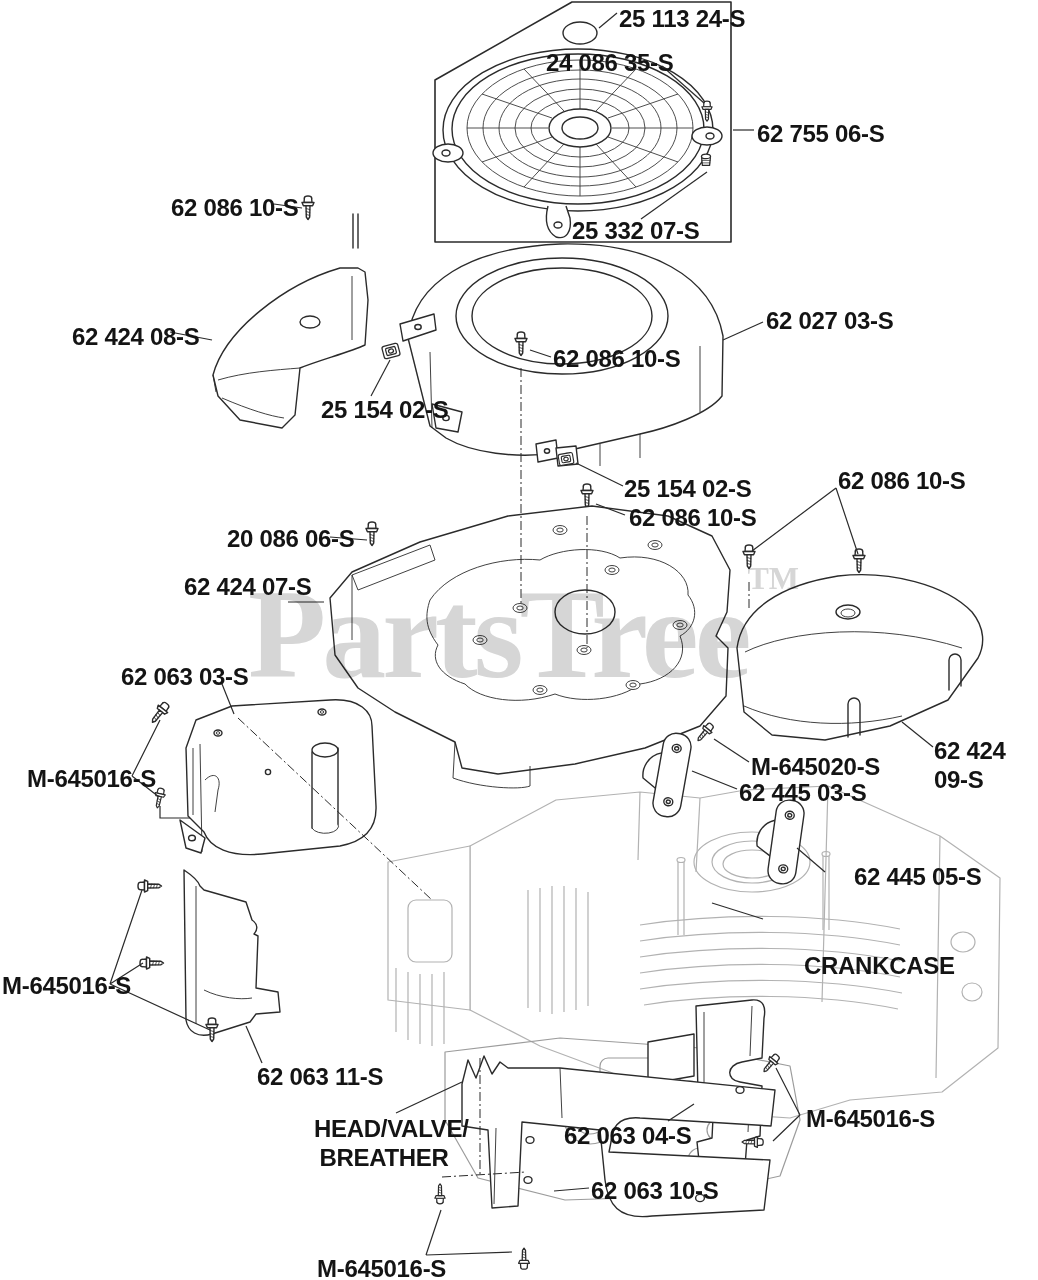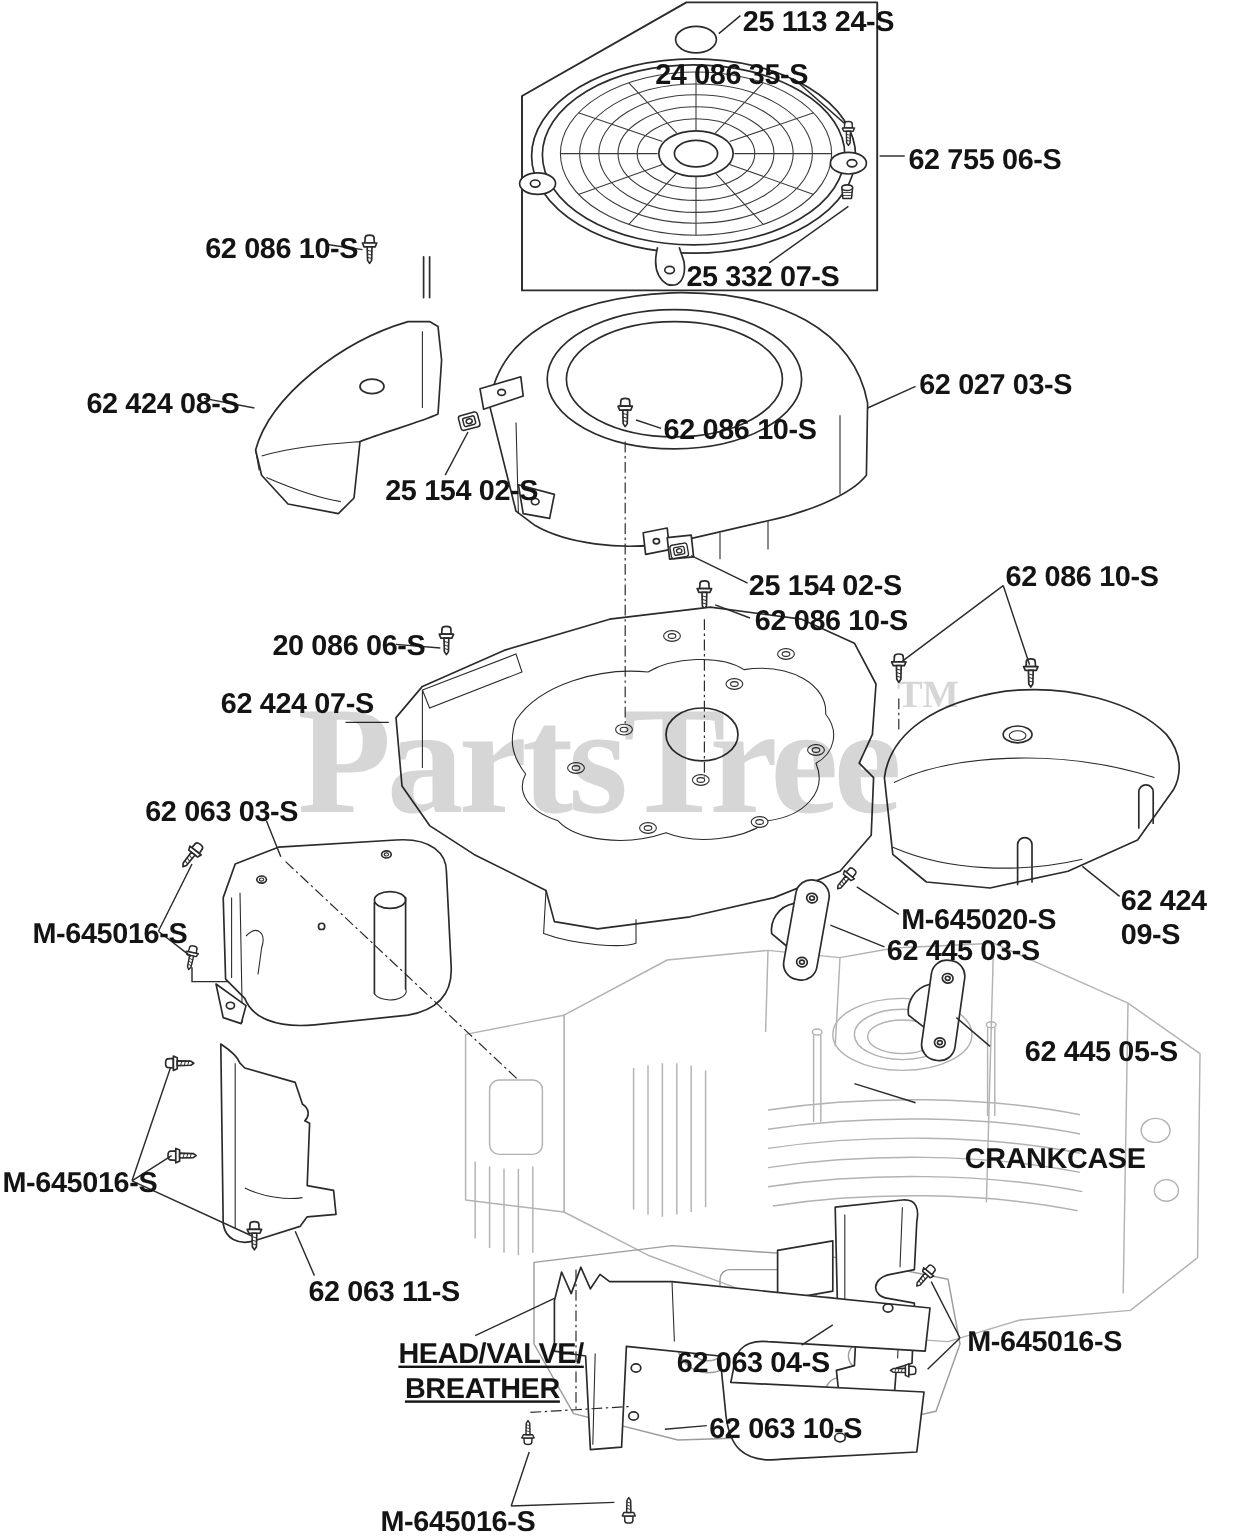--- a/index.html
+++ b/index.html
@@ -280,21 +280,21 @@
       <div class="part-label" style="left: 184px; top: 573px; text-align: right;">62 424 07-S</div>
       <div class="part-label" style="left: 121px; top: 663px;">62 063 03-S</div>
       <div class="part-label" style="left: 27px; top: 765px;">M-645016-S</div>
       <div class="part-label" style="left: 934px; top: 737px;">62 424 09-S</div>
       <div class="part-label" style="left: 751px; top: 753px;">M-645020-S</div>
       <div class="part-label" style="left: 739px; top: 779px;">62 445 03-S</div>
       <div class="part-label" style="left: 854px; top: 863px;">62 445 05-S</div>
       <div class="part-label" style="left: 804px; top: 908px; margin-top: 44px;">CRANKCASE</div>
       <div class="part-label" style="left: 2px; top: 972px;">M-645016-S</div>
       <div class="part-label" style="left: 257px; top: 1063px;">62 063 11-S</div>
-      <div class="part-label center" style="left: 332px; top: 1115px; width: 140px; text-decoration: underline;">HEAD/VALVE/
+      <div class="part-label center" style="left: 314px; top: 1115px; width: 140px;">HEAD/VALVE/
 BREATHER</div>
       <div class="part-label" style="left: 564px; top: 1122px;">62 063 04-S</div>
       <div class="part-label" style="left: 806px; top: 1105px;">M-645016-S</div>
       <div class="part-label" style="left: 591px; top: 1177px;">62 063 10-S</div>
       <div class="part-label" style="left: 317px; top: 1255px;">M-645016-S</div>
     </div>
 
 </div>
 
 </body></html>

